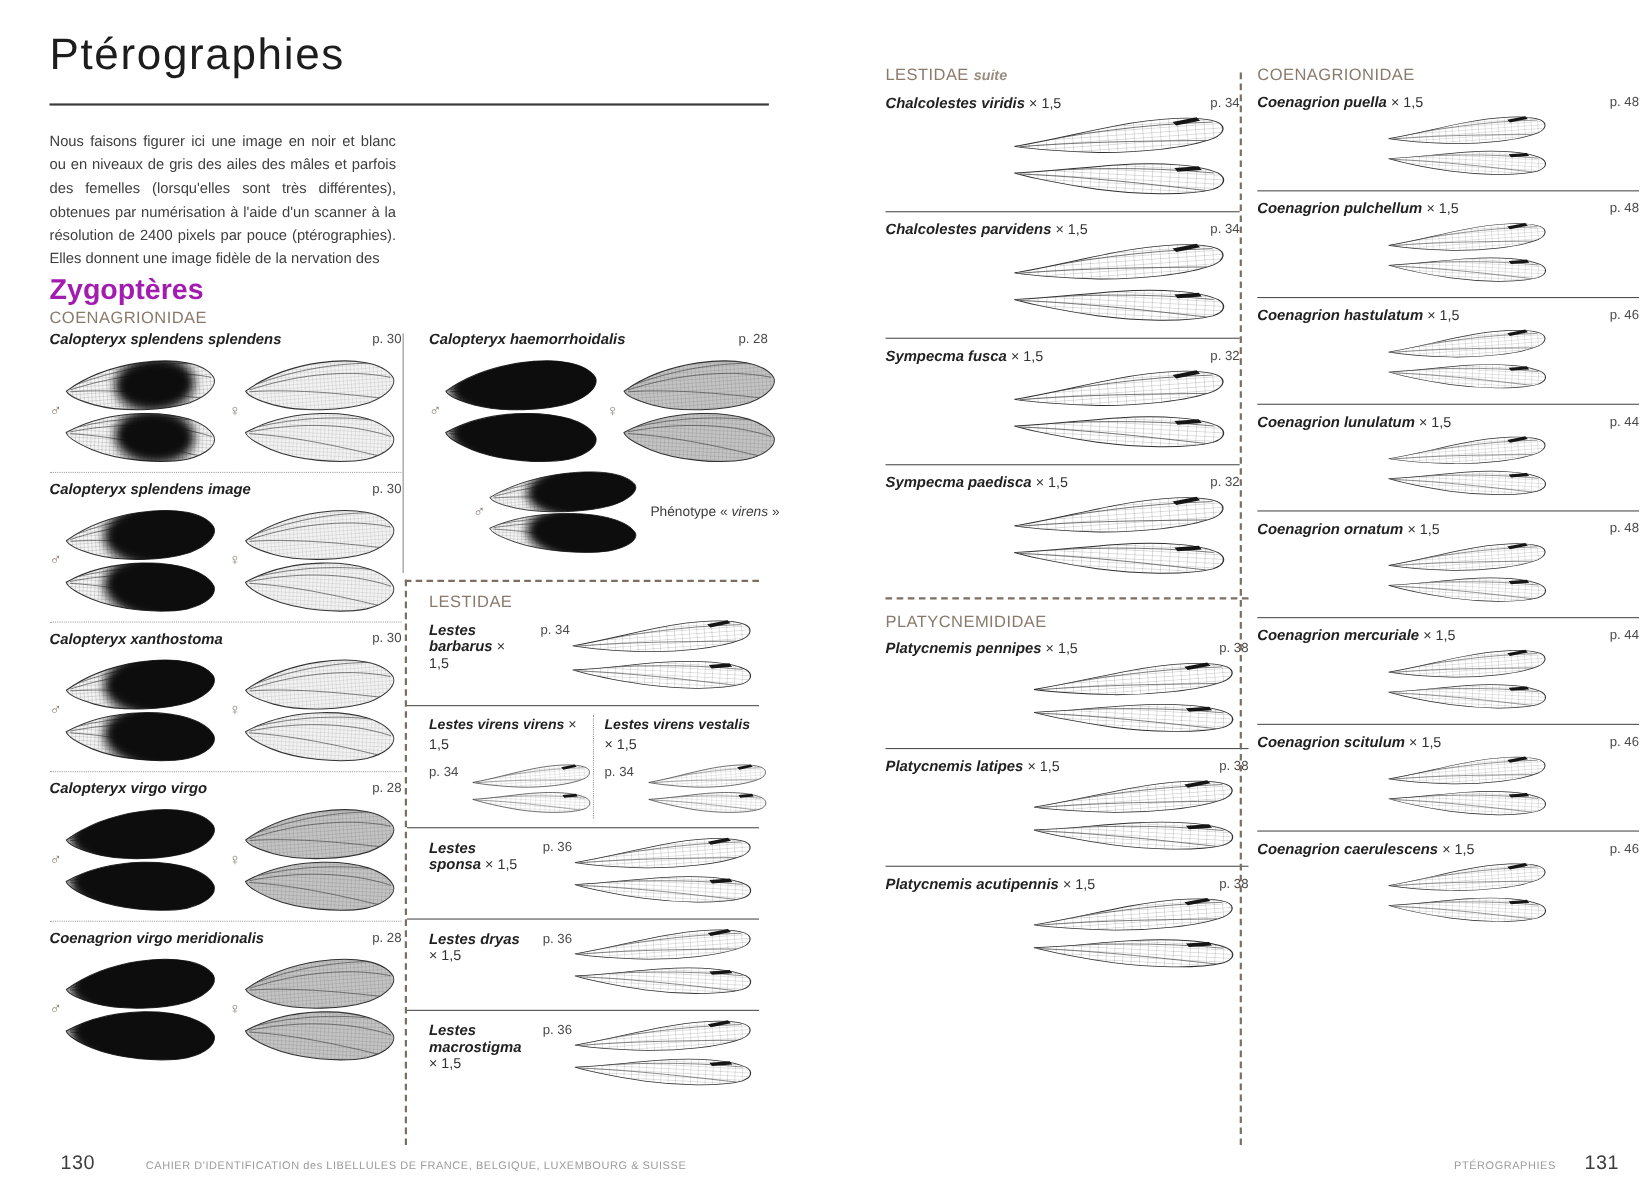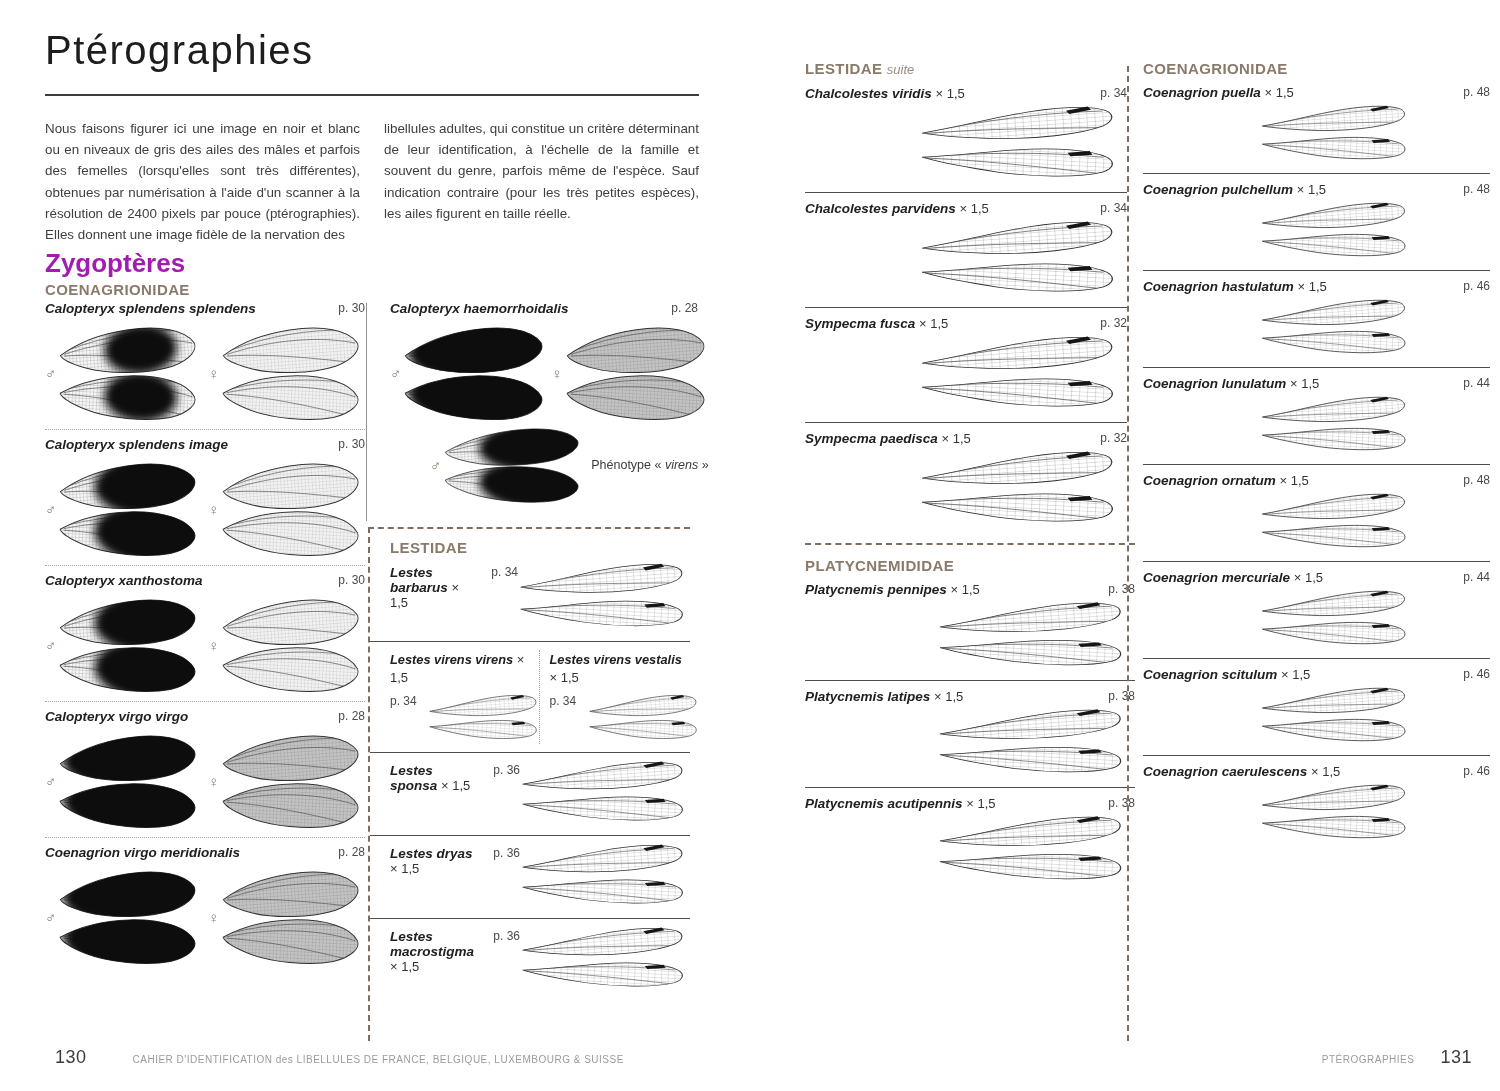--- a/index.html
+++ b/index.html
@@ -6,23 +6,23 @@
   html,body{width:1500px;height:1091px;overflow:hidden}
   body{background:#fff;font-family:"Liberation Sans",sans-serif;color:#3f3f3f;position:relative}
   .abs{position:absolute}
 
   
   #page-title{left:45px;top:28px;font-size:40px;font-weight:300;letter-spacing:1.5px;color:#1d1d1d;font-family:"Liberation Sans",sans-serif}
   #title-rule{left:45px;top:94px;width:654px;height:2px;background:#3c3c3c}
   #intro{left:45px;top:118px;width:654px;display:flex;gap:24px}
   .icol{width:315px;font-size:13.4px;line-height:1.58;text-align:justify;color:#3e3e3e}
   #suborder{left:45px;top:248px;font-size:26px;font-weight:700;color:#a21caf}
-  .fam{font-size:15px;font-weight:700;color:#8a7a6b;letter-spacing:.4px}
+  .fam{font-size:15px;font-weight:400;color:#8a7a6b;letter-spacing:.4px}
   #fam-calo{left:45px;top:281px}
-  .suite{font-style:italic;font-weight:400;color:#9a8d80;font-size:13px}
+  .suite{font-style:italic;font-weight:700;color:#9a8d80;font-size:13px}
 
   
   .e-head{display:flex;justify-content:space-between;align-items:flex-start}
   .e-name{font-style:italic;font-weight:700;font-size:13.5px;color:#212121}
   .sc{font-style:normal;font-weight:400;color:#333;font-size:13px}
   .e-page{font-size:12px;color:#4a4a4a;white-space:nowrap}
   .dotsep{border-bottom:1px dotted #a5a5a5;margin:5px 0 7px}
   .solidsep{border-bottom:1px solid #4f4f4f;margin:8px 0}
 
   
@@ -74,21 +74,20 @@
   #f-right{left:1100px;top:1047px;width:372px;display:flex;justify-content:flex-end;align-items:baseline;gap:26px}
 </style>
 </head>
 <body>
 
 <h1 class="abs" id="page-title">Ptérographies</h1>
 <div class="abs" id="title-rule"></div>
 
 <div class="abs" id="intro">
   <div class="icol">Nous faisons figurer ici une image en noir et blanc ou en niveaux de gris des ailes des mâles et parfois des femelles (lorsqu'elles sont très différentes), obtenues par numérisation à l'aide d'un scanner à la résolution de 2400 pixels par pouce (ptérographies). Elles donnent une image fidèle de la nervation des</div>
-  <div class="icol">libellules adultes, qui constitue un critère déterminant de leur identification, à l'échelle de la famille et souvent du genre, parfois même de l'espèce. Sauf indication contraire (pour les très petites espèces), les ailes figurent en taille réelle.</div>
 </div>
 
 <h2 class="abs" id="suborder">Zygoptères</h2>
 <div class="abs fam" id="fam-calo">COENAGRIONIDAE</div>
 
 <div class="abs" id="calo-entries">
     <div class="c-entry">
       <div class="e-head">
         <span class="e-name">Calopteryx splendens splendens</span>
         <span class="e-page">p. 30</span>

